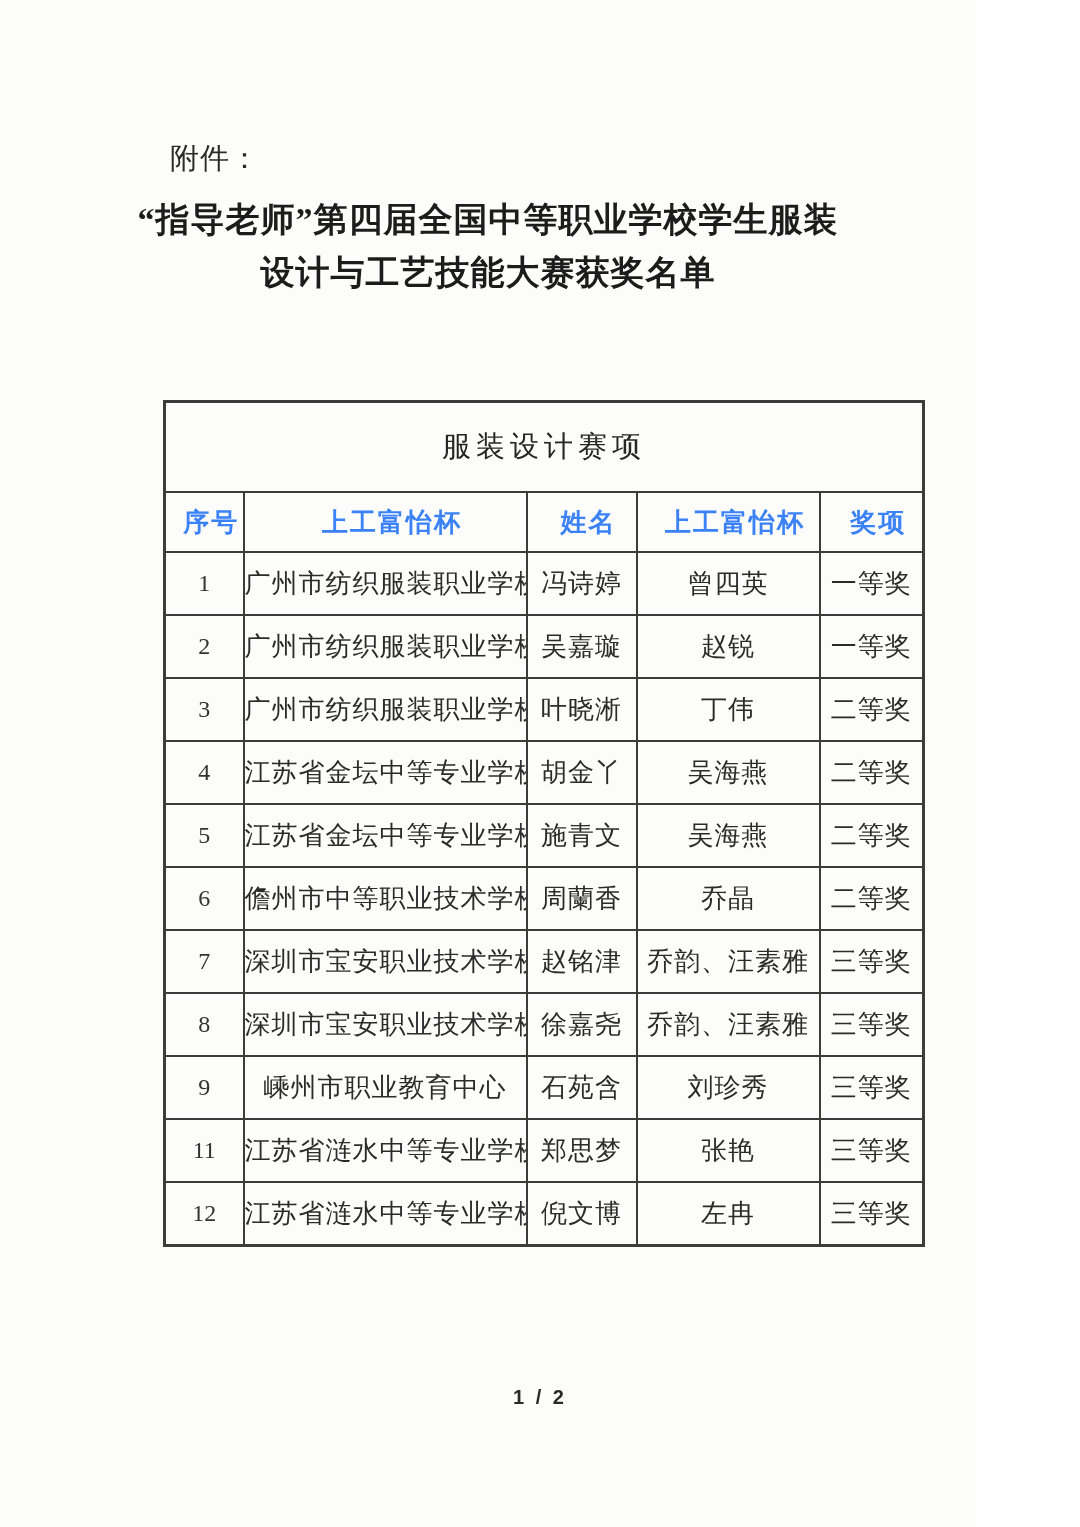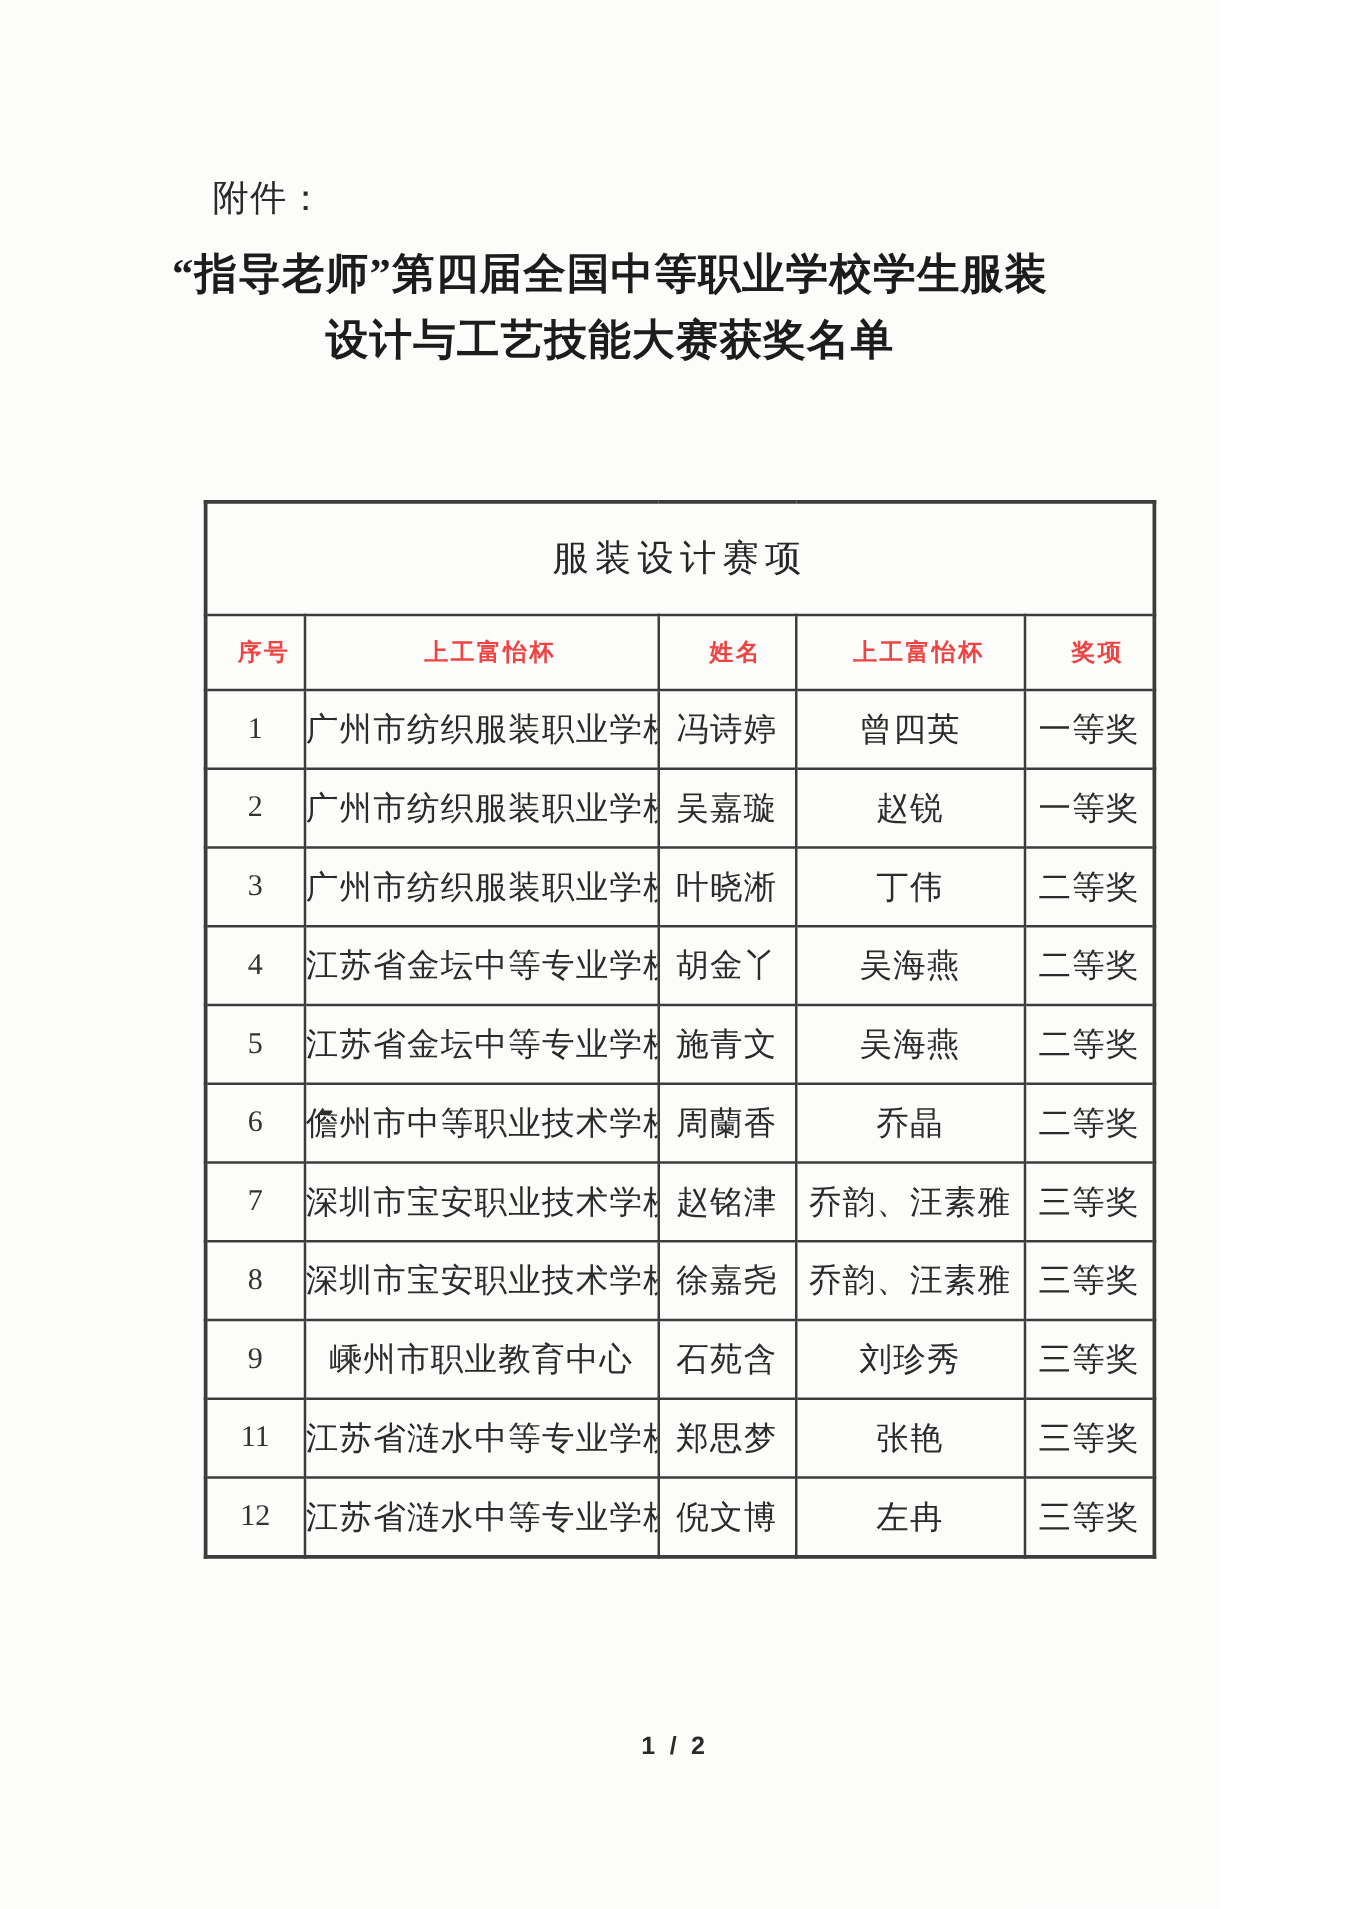--- a/index.html
+++ b/index.html
@@ -57,24 +57,24 @@
   }
   th.section-title {
     height: 88px;
     font-size: 29px;
     font-weight: 400;
     letter-spacing: 5px;
     color: #262626;
   }
   tr.col-header th {
     height: 58px;
-    font-size: 19px;
+    font-size: 26px;
     font-weight: 700;
     letter-spacing: 2px;
-    color: #ef4444;
+    color: #3b82f6;
     padding-left: 14px;
   }
   tbody td {
     height: 61px;
     font-size: 26px;
     color: #2b2b2b;
     letter-spacing: 1px;
   }
   tbody td.c-index {
     font-size: 24px;

